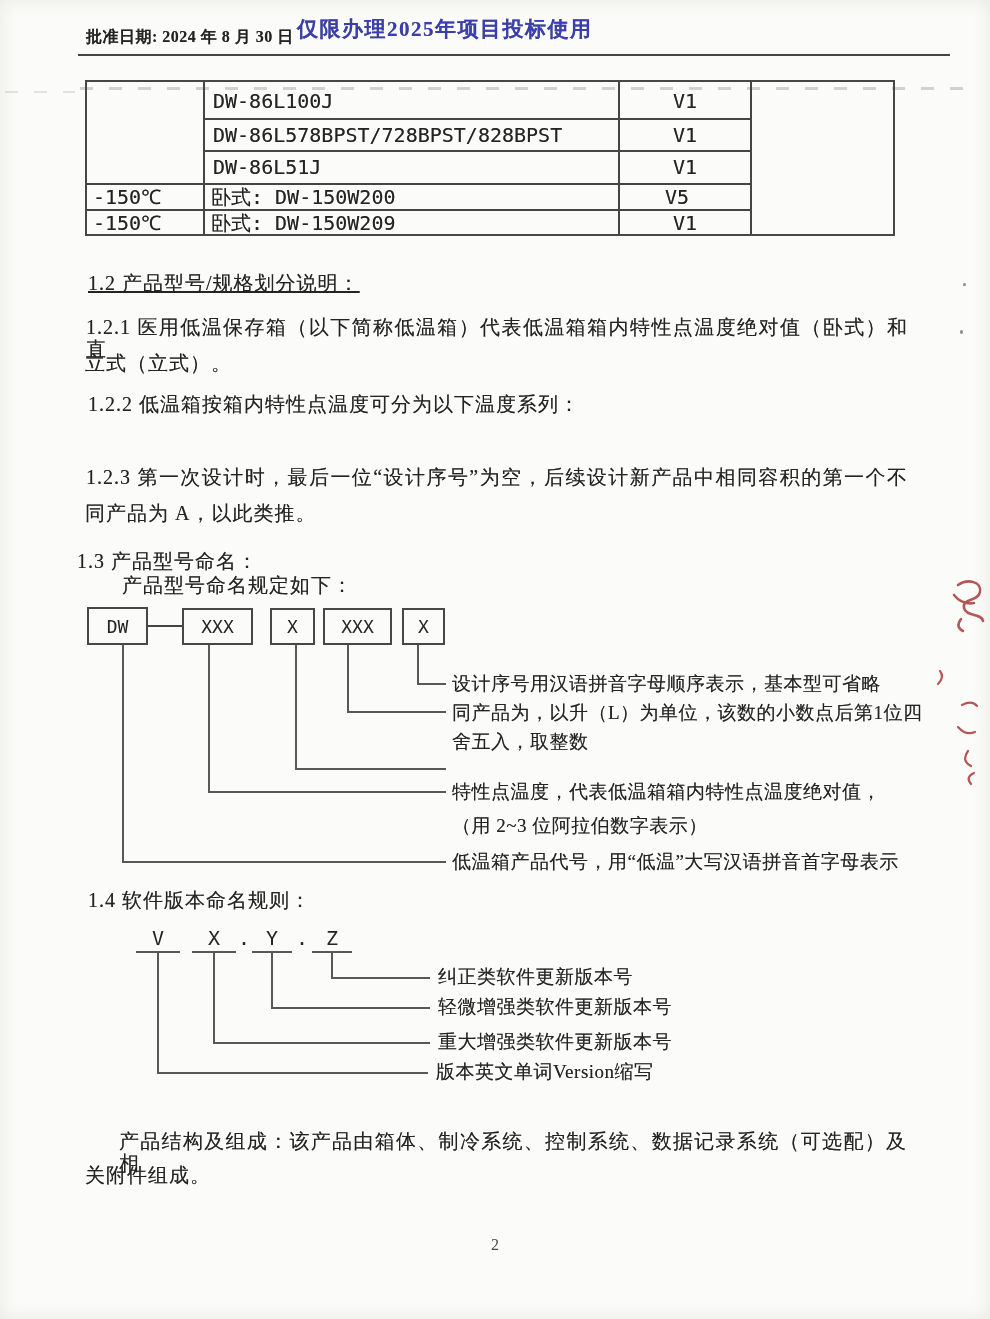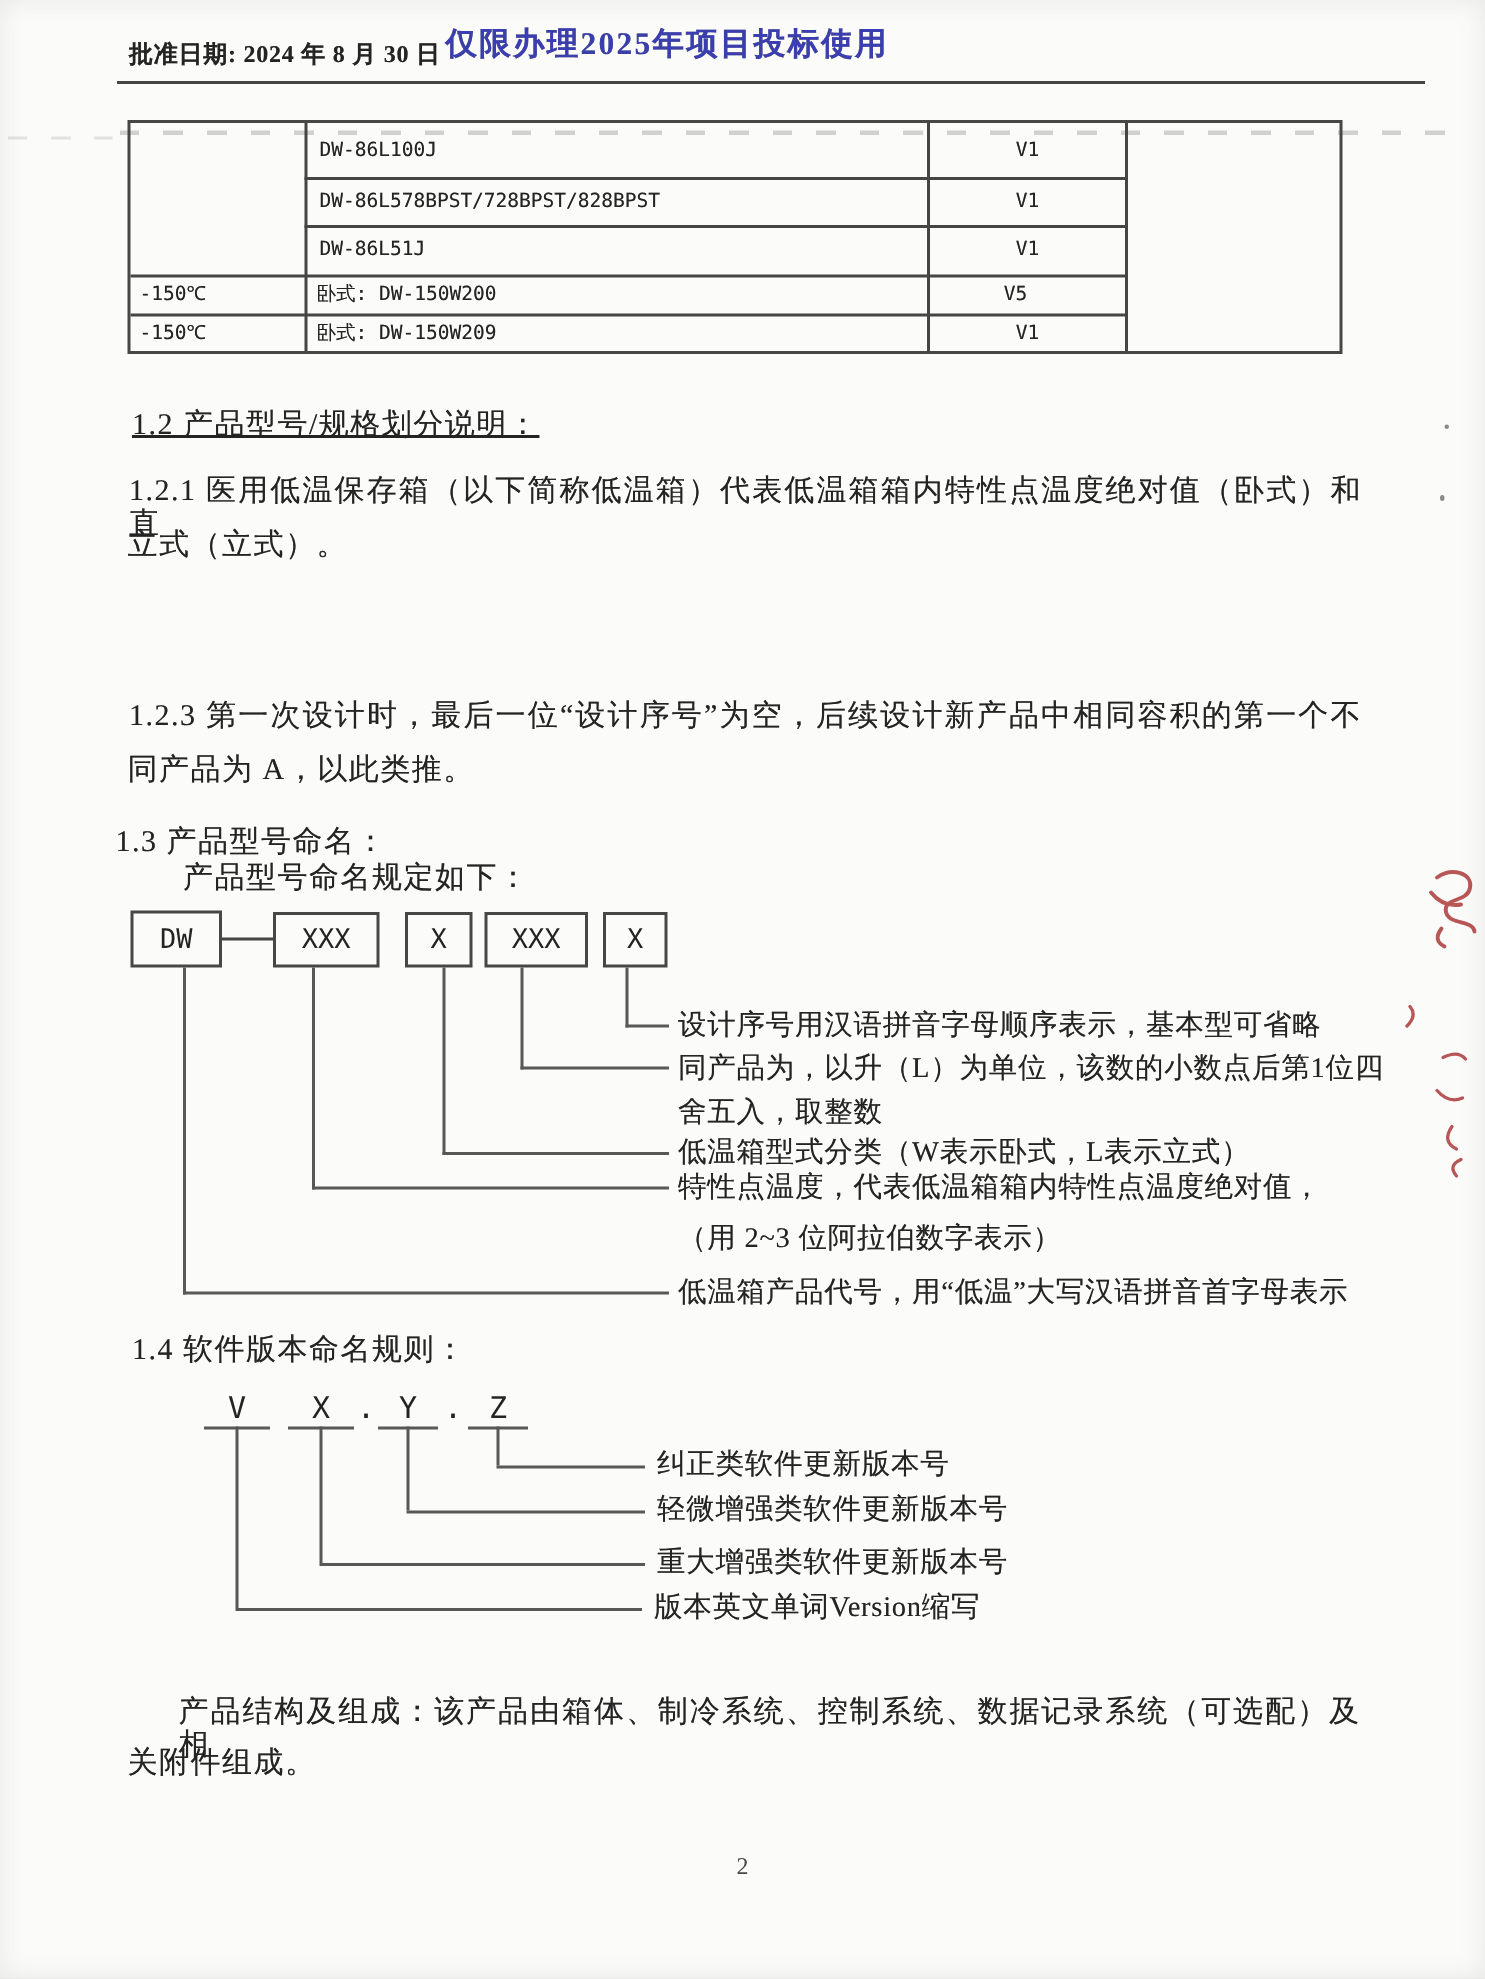--- a/index.html
+++ b/index.html
@@ -10,21 +10,21 @@
   .cn{font-size:20px;line-height:22px;letter-spacing:1px;white-space:nowrap;
       text-shadow:0 0 .4px rgba(40,40,40,.55);}
   .cn-sm{font-size:19px;line-height:21px;letter-spacing:.5px;white-space:nowrap;
       text-shadow:0 0 .4px rgba(40,40,40,.5);}
   .mono{font-family:"DejaVu Sans Mono","Liberation Mono",monospace;}
   .justify{text-align:justify;text-align-last:justify;white-space:normal;}
   .line{background:#454545;}
   .soft{background:#585858;}
   .box{border:2px solid #474747;display:flex;align-items:center;justify-content:center;
        font-size:18px;background:#fbfbf9;}
-  .tcell{font-size:13px;line-height:22px;white-space:nowrap;
+  .tcell{font-size:20px;line-height:22px;white-space:nowrap;
          text-shadow:0 0 .4px rgba(40,40,40,.5);}
   .speck{background:#8a8a86;border-radius:50%;}
   .noise{background:repeating-linear-gradient(90deg,rgba(120,120,115,.32) 0 13px,
          rgba(120,120,115,0) 13px 29px);}
 </style>
 </head>
 <body>
 
 <div class="page">
 
@@ -58,20 +58,21 @@
     <div class="abs tcell mono" style="left:538px;top:104px;width:104px;text-align:center;">V5</div>
 
     <div class="abs tcell mono" style="left:6px;top:130px;">-150℃</div>
     <div class="abs tcell mono" style="left:124px;top:130px;">卧式: DW-150W209</div>
     <div class="abs tcell mono" style="left:533px;top:130px;width:130px;text-align:center;">V1</div>
   </div>
 
   <div class="abs cn" style="left:88px;top:272px;text-decoration:underline;">1.2  产品型号/规格划分说明：</div>
   <div class="abs cn justify" style="left:86px;top:316px;width:822px;">1.2.1  医用低温保存箱（以下简称低温箱）代表低温箱箱内特性点温度绝对值（卧式）和直</div>
   <div class="abs cn" style="left:85px;top:352px;">立式（立式）。</div>
+  <div class="abs cn" style="left:88px;top:393px;">1.2.2  低温箱按箱内特性点温度可分为以下温度系列：</div>
   <div class="abs cn justify" style="left:86px;top:466px;width:822px;">1.2.3  第一次设计时，最后一位“设计序号”为空，后续设计新产品中相同容积的第一个不</div>
   <div class="abs cn" style="left:85px;top:502px;">同产品为 A，以此类推。</div>
   <div class="abs cn" style="left:77px;top:537px;margin-top:13px;">1.3  产品型号命名：</div>
   <div class="abs cn" style="left:122px;top:574px;">产品型号命名规定如下：</div>
 
   <div class="abs box mono" style="left:87px;top:607px;width:61px;height:38px;box-sizing:border-box;">DW</div>
   <div class="abs box mono" style="left:182px;top:608px;width:71px;height:37px;box-sizing:border-box;">XXX</div>
   <div class="abs box mono" style="left:270px;top:608px;width:45px;height:37px;box-sizing:border-box;">X</div>
   <div class="abs box mono" style="left:323px;top:608px;width:69px;height:37px;box-sizing:border-box;">XXX</div>
   <div class="abs box mono" style="left:402px;top:608px;width:43px;height:37px;box-sizing:border-box;">X</div>
@@ -84,21 +85,20 @@
   <div class="abs soft" style="left:417px;top:645px;width:2px;height:40px;"></div>
   <div class="abs soft" style="left:417px;top:683px;width:29px;height:2px;"></div>
   <div class="abs soft" style="left:347px;top:711px;width:99px;height:2px;"></div>
   <div class="abs soft" style="left:295px;top:768px;width:151px;height:2px;"></div>
   <div class="abs soft" style="left:208px;top:791px;width:238px;height:2px;"></div>
   <div class="abs soft" style="left:122px;top:861px;width:324px;height:2px;"></div>
 
   <div class="abs cn-sm" style="left:452px;top:673px;">设计序号用汉语拼音字母顺序表示，基本型可省略</div>
   <div class="abs cn-sm" style="left:452px;top:702px;">同产品为，以升（L）为单位，该数的小数点后第1位四</div>
   <div class="abs cn-sm" style="left:452px;top:731px;">舍五入，取整数</div>
-  <div class="abs cn-sm" style="left:452px;top:758px;">低温箱型式分类（W表示卧式，L表示立式）</div>
   <div class="abs cn-sm" style="left:452px;top:781px;">特性点温度，代表低温箱箱内特性点温度绝对值，</div>
   <div class="abs cn-sm" style="left:452px;top:815px;">（用 2~3 位阿拉伯数字表示）</div>
   <div class="abs cn-sm" style="left:452px;top:851px;">低温箱产品代号，用“低温”大写汉语拼音首字母表示</div>
 
   <div class="abs cn" style="left:88px;top:889px;">1.4  软件版本命名规则：</div>
 
   <div class="abs mono" style="left:148px;top:926px;width:20px;text-align:center;font-size:20px;">V</div>
   <div class="abs mono" style="left:204px;top:926px;width:20px;text-align:center;font-size:20px;">X</div>
   <div class="abs mono" style="left:238px;top:926px;width:12px;text-align:center;font-size:20px;">.</div>
   <div class="abs mono" style="left:262px;top:926px;width:20px;text-align:center;font-size:20px;">Y</div>

